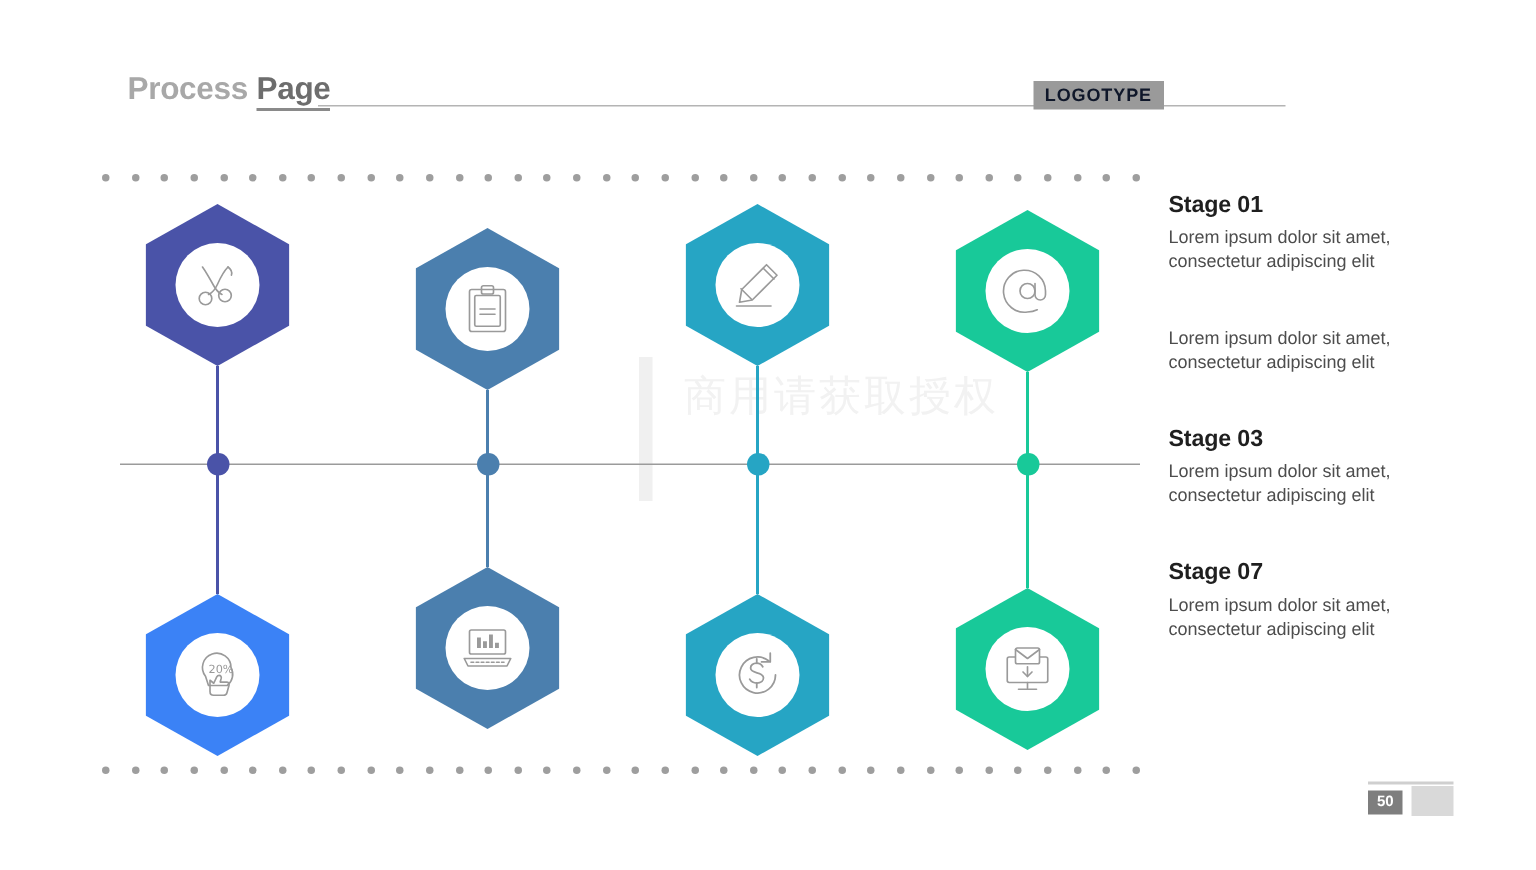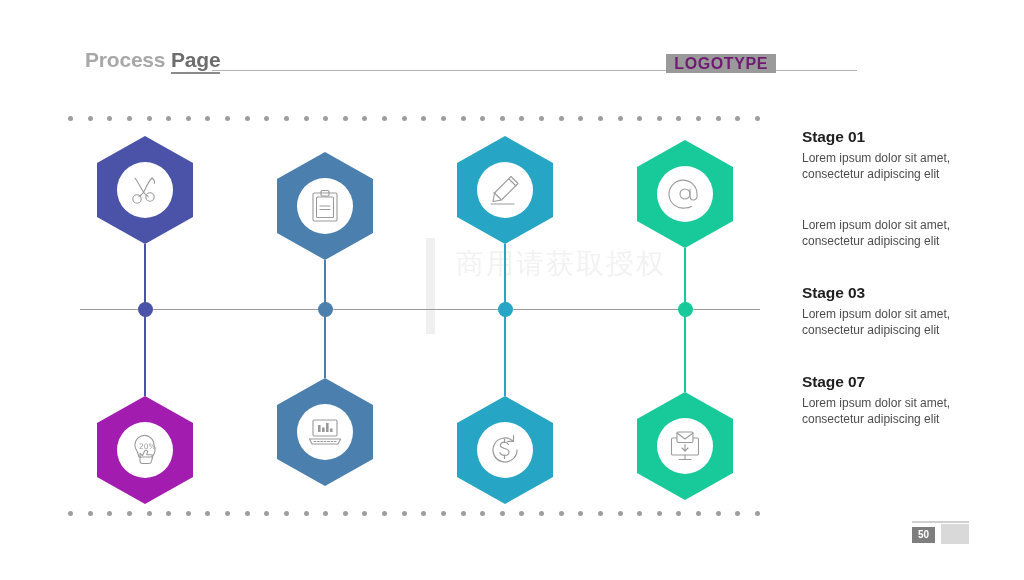--- a/index.html
+++ b/index.html
@@ -18,22 +18,22 @@
     font-size:21px; font-weight:bold; letter-spacing:-0.2px;
     color:#a8a8a8; white-space:nowrap;
   }
   .title .strong { color:#6d6d6d; border-bottom:2px solid #8a8a8a; padding-bottom:1px; }
   .header-rule {
     position:absolute; left:212px; top:70px; width:645px; height:1px;
     background:#b4b4b4;
   }
   .logotype {
     position:absolute; right:80px; top:54px;
-    background:#9a9a9a; color:#701a75;
-    font-size:16px; font-weight:bold; letter-spacing:0.6px;
+    background:#9a9a9a; color:#0f172a;
+    font-size:12px; font-weight:bold; letter-spacing:0.6px;
     padding:3px 8px 3px 8px; line-height:13px;
   }
 
   
   .dot-rail { position:absolute; left:68px; width:692px; height:5px; display:flex; justify-content:space-between; }
   .dot-rail.top { top:116px; }
   .dot-rail.bottom { top:511px; }
   .dot-rail i { display:block; width:5px; height:5px; border-radius:50%; background:#9e9e9e; }
 
   
@@ -57,21 +57,21 @@
   }
   .hex .inner-circle {
     width:56px; height:56px; border-radius:50%; background:#ffffff;
     display:flex; align-items:center; justify-content:center;
   }
   .node-dot {
     position:absolute; left:48px; width:15px; height:15px; border-radius:50%;
   }
 
   
-  .stages { position:absolute; left:779px; top:128px; width:200px;margin-left:23px; }
+  .stages { position:absolute; left:779px; top:128px; width:200px; }
   .stage { margin-bottom:35px; }
   .stage h3 { font-size:15.5px; font-weight:bold; color:#1f1f1f; letter-spacing:-0.1px; margin-bottom:4px; }
   .stage p { font-size:12px; line-height:16px; color:#4d4d4d; }
 
   
   .page-num {
     position:absolute; left:912px; top:527px;
     background:#7e7e7e; color:#ffffff; font-size:10px; font-weight:bold;
     padding:2px 6px; line-height:12px;
   }
@@ -186,21 +186,21 @@
             <svg class="gi" width="34" height="34" viewBox="0 0 34 34" fill="none" stroke="#9a9a9a" stroke-width="1.1" stroke-linecap="round" stroke-linejoin="round">
               <circle cx="9" cy="26" r="4.2"></circle>
               <circle cx="22" cy="24" r="4.2"></circle>
               <path d="M24 5c-3 3-5 7-7 11.5-2 4.5-4 6-6 6.8"></path>
               <path d="M7 5c2.5 3.5 5 8 7.5 12.5 1.6 3 3.5 4.8 5.5 5.8"></path>
               <path d="M24 5c1.8 1.3 3 3.2 2.3 5.4"></path>
             </svg>
           </span>
         </div>
       </div>
-      <div class="hex" style="top: 396px; background: #a21caf; text-align: right;">
+      <div class="hex" style="top: 396px; background: #3b82f6; text-align: right;">
         <div class="inner-circle">
           <span>
             <svg class="gi" width="34" height="34" viewBox="0 0 34 34" fill="none" stroke="#9a9a9a" stroke-width="1.1" stroke-linecap="round" stroke-linejoin="round">
               <path d="M26 12a9.5 9.5 0 10-17 5.8L11 24h12.5A9.5 9.5 0 0026 12z"></path>
               <text x="11" y="15.5" font-size="7.5" font-family="DejaVu Sans, sans-serif" fill="#9a9a9a" stroke="none">20%</text>
               <path d="M12 20.5v7.5c0 1.4 1 2.5 2.4 2.5H21c1.2 0 2-.6 2.3-1.7l1.4-5c.3-1.1-.4-2.1-1.6-2.1h-4.3l.7-2.6c.2-1-.4-1.9-1.4-1.9-.7 0-1.3.4-1.6 1l-2 4.3z"></path>
             </svg>
           </span>
         </div>
       </div>

